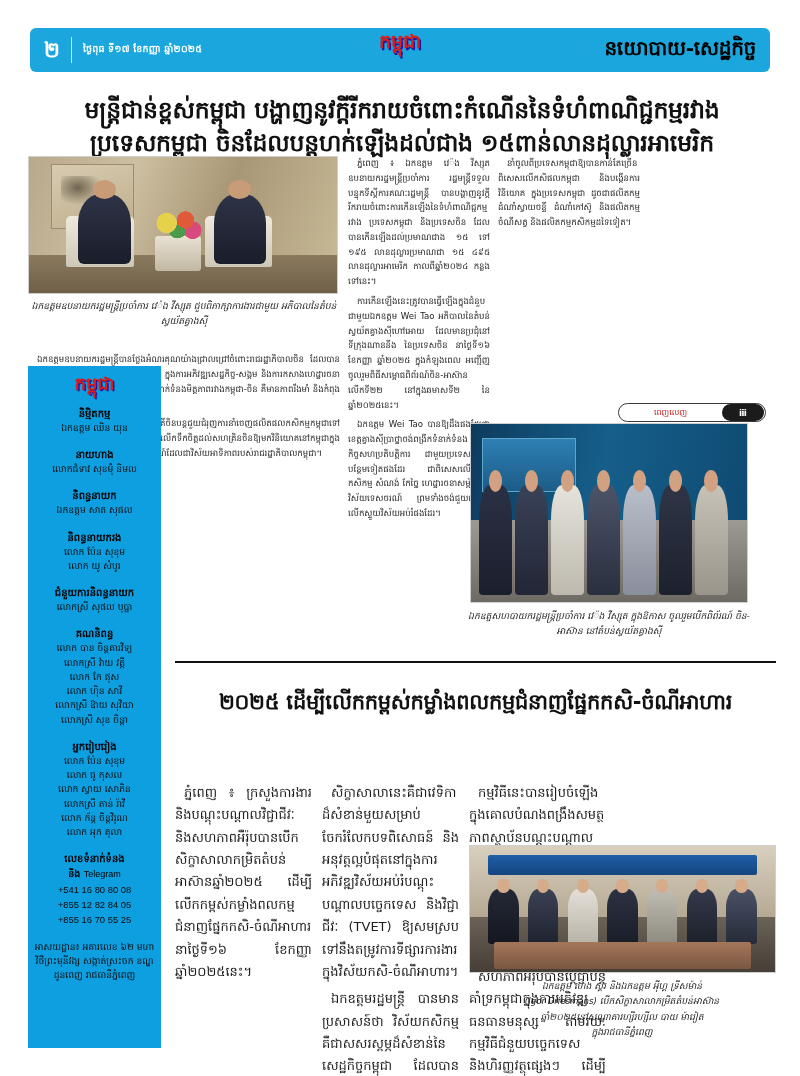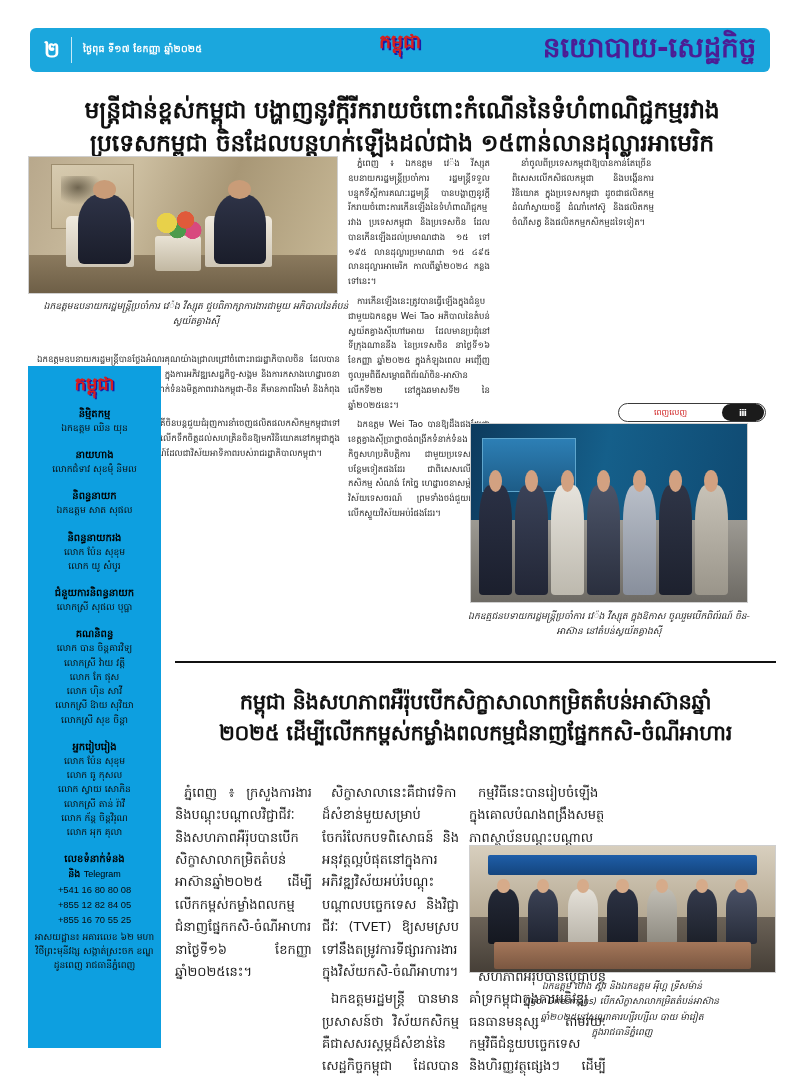--- a/index.html
+++ b/index.html
@@ -58,22 +58,22 @@
     text-align: center;
     font-size: 19px;
     font-weight: bold;
     color: #d91d1d;
     text-shadow: 1.5px 1.5px 0 #1a1aa8;
     line-height: 1.05;
     pointer-events: none;
   }
   .header-section {
     margin-left: auto;
-    color: #4c1d95;
-    font-size: 28px;
+    color: #000000;
+    font-size: 20px;
     font-weight: bold;
     white-space: nowrap;
     letter-spacing: -0.3px;
   }
 
   
   .main-headline {
     position: absolute;
     left: 28px; top: 78px;
     width: 748px;
@@ -143,40 +143,40 @@
   .photo1 .ph-flowers {
     position: absolute; left: 39%; bottom: 38%; width: 19%; height: 22%;
     background: radial-gradient(circle at 30% 40%, #e8d14a 0 22%, transparent 23%),
                 radial-gradient(circle at 62% 30%, #e05a3a 0 20%, transparent 21%),
                 radial-gradient(circle at 48% 62%, #4c9b4c 0 24%, transparent 25%),
                 radial-gradient(circle at 74% 64%, #d8497e 0 18%, transparent 19%);
   }
 
   .caption1 {
     position: absolute;
-    left: 12px; top: 142px;
+    left: 0; top: 142px;
     width: 312px;
     text-align: center;
     font-size: 9.2px;
     font-style: italic;
     color: #1a1a1a;
     line-height: 1.65;
   }
 
   .a1-col {
     position: absolute;
     top: 0;
     font-size: 8.6px;
     line-height: 1.72;
     color: #1c1c1c;
     text-align: justify;
     overflow: hidden;
   }
   .a1-c2 { left: 320px; width: 142px; height: 484px; }
-  .a1-c3 { left: 484px; width: 142px; height: 244px; }
+  .a1-c3 { left: 470px; width: 142px; height: 244px; }
   .a1-c4 { left: 620px; width: 128px; height: 244px; }
   .a1-c1b { left: 0; top: 196px; width: 312px; height: 288px; }
   .a1-col p { margin: 0 0 5px 0; text-indent: 9px; }
 
   
   .full-badge {
     position: absolute;
     left: 618px; top: 403px;
     width: 148px; height: 19px;
     border: 1px solid #3a3a3a;
@@ -381,21 +381,21 @@
     font-size: 9.6px;
     font-weight: bold;
     color: #000;
     line-height: 1.6;
   }
   .sb-tg .tg-latin { font-family: "Liberation Sans", sans-serif; font-weight: normal; font-size: 9px;}
   .sb-addr {
     font-size: 9.2px;
     color: #0a0a0a;
     line-height: 1.55;
-    margin-top: 3px;
+    margin-top: 13px;
   }
 </style>
 </head>
 <body>
 
 <div class="page">
 
   <div class="masthead-bar">
     <span class="page-number">២</span>
     <span class="header-divider"></span>
@@ -452,26 +452,25 @@
     <div class="pr-screen"></div>
     <div class="pr-floor"></div>
     <div class="pr-p q1"></div>
     <div class="pr-p q2"></div>
     <div class="pr-p q3"></div>
     <div class="pr-p q4"></div>
     <div class="pr-p q5"></div>
     <div class="pr-p q6"></div>
     <div class="pr-p q7"></div>
   </div>
-  <div class="caption2">ឯកឧត្មជនបទាយករដ្ឋមន្ត្រីប្រចាំការ វេ៉ង វីស្សុត ក្នុងឱកាស ចូលរួមបើកពិព័រណ៍ ចិន-អាស៊ាន នៅតំបន់ស្វយ័តគ្វាងស៊ី</div>
+  <div class="caption2">ឯកឧត្ចសហបាយករដ្ឋមន្ត្រីប្រចាំការ វេ៉ង វីស្សុត ក្នុងឱកាស ចូលរួមបើកពិព័រណ៍ ចិន-អាស៊ាន នៅតំបន់ស្វយ័តគ្វាងស៊ី</div>
 
   <div class="hr-thick"></div>
 
   <h2 class="headline2">
-    <span>កម្ពុជា និងសហភាពអឺរ៉ុបបើកសិក្ខាសាលាកម្រិតតំបន់អាស៊ានឆ្នាំ</span>
     <span style="display:block">២០២៥ ដើម្បីលើកកម្ពស់កម្លាំងពលកម្មជំនាញផ្នែកកសិ-ចំណីអាហារ</span>
   </h2>
 
   <div class="a2-col a2-c1">
     <p>ភ្នំពេញ ៖ ក្រសួងការងារនិងបណ្តុះបណ្តាលវិជ្ជាជីវៈ និងសហភាពអឺរ៉ុបបានបើកសិក្ខាសាលាកម្រិតតំបន់អាស៊ានឆ្នាំ២០២៥ ដើម្បីលើកកម្ពស់កម្លាំងពលកម្មជំនាញផ្នែកកសិ-ចំណីអាហារ នាថ្ងៃទី១៦ ខែកញ្ញា ឆ្នាំ២០២៥នេះ។</p>
   </div>
   <div class="a2-col a2-c2">
     <p>សិក្ខាសាលានេះគឺជាវេទិកាដ៏សំខាន់មួយសម្រាប់ចែករំលែកបទពិសោធន៍ និងអនុវត្តល្អបំផុតនៅក្នុងការអភិវឌ្ឍវិស័យអប់រំបណ្តុះបណ្តាលបច្ចេកទេស និងវិជ្ជាជីវៈ (TVET) ឱ្យសមស្របទៅនឹងតម្រូវការទីផ្សារការងារក្នុងវិស័យកសិ-ចំណីអាហារ។</p>
     <p>ឯកឧត្តមរដ្ឋមន្ត្រី បានមានប្រសាសន៍ថា វិស័យកសិកម្មគឺជាសសរស្តម្ភដ៏សំខាន់នៃសេដ្ឋកិច្ចកម្ពុជា ដែលបានផ្តល់ការងារដល់ប្រជាពលរដ្ឋមួយចំនួនធំ និងរួមចំណែកយ៉ាងសំខាន់ក្នុងការកាត់បន្ថយភាពក្រីក្រនៅតាមជនបទ។</p>
   </div>

